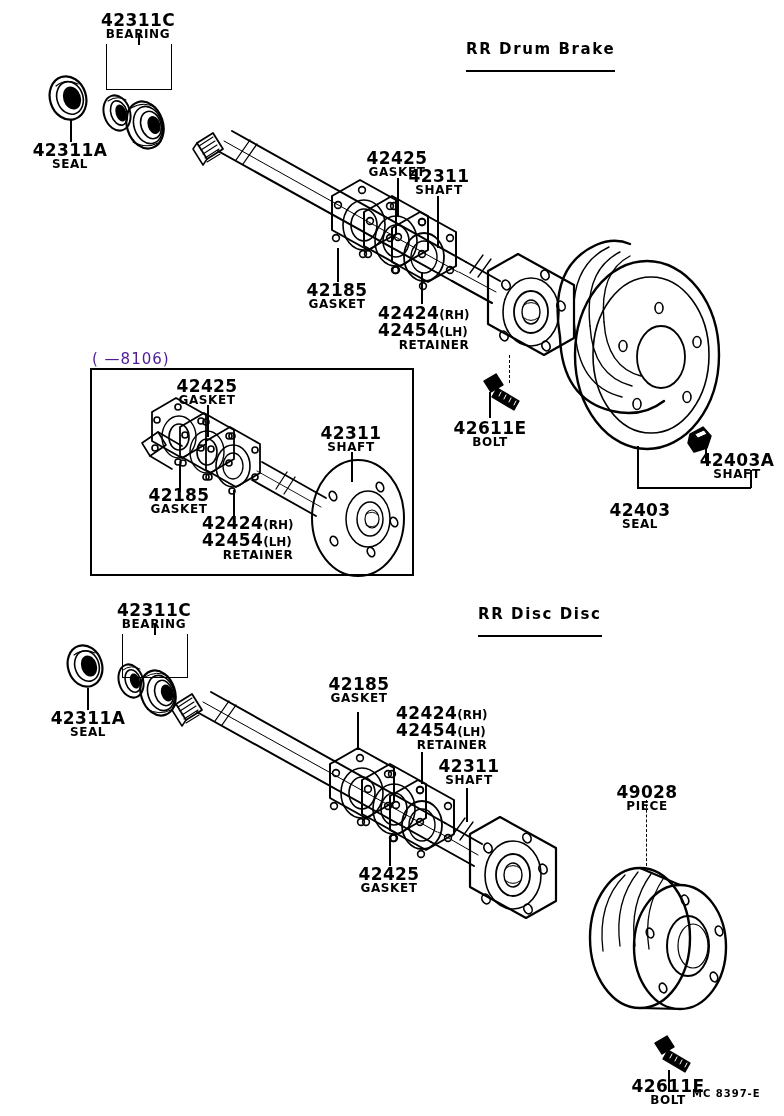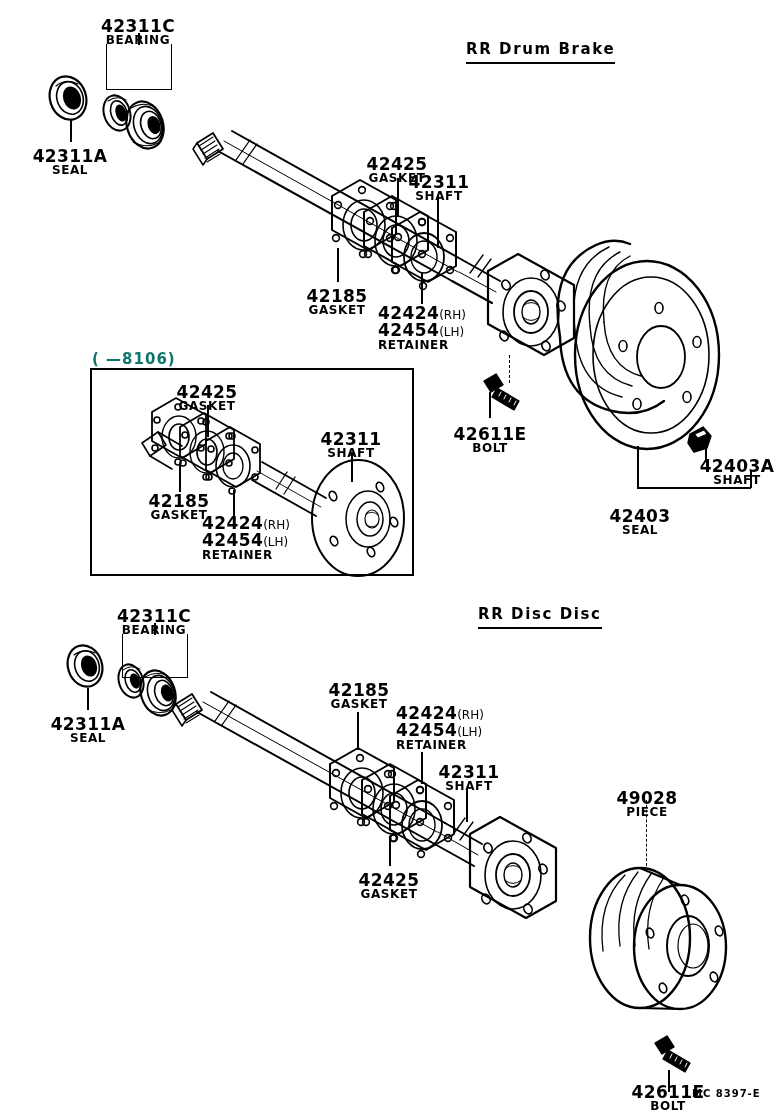--- a/index.html
+++ b/index.html
@@ -29,52 +29,53 @@
     user-select: none;
   }
   .lbl .pn {
     display: block;
     font-size: 17px;
     font-weight: 700;
     letter-spacing: 0.4px;
   }
   .lbl .pn .sfx {
     font-size: 12px;
-    font-weight: 400;
+    font-weight: 700;
     letter-spacing: 0;
   }
   .lbl .dsc {
     display: block;
     font-size: 12px;
     font-weight: 700;
     letter-spacing: 0.6px;
     margin-top: -1px;
-  }
-  .lbl.ctr { text-align: center; margin-top: 6px; }
+    text-align: right;
+  }
+  .lbl.ctr { text-align: center; }
   .lbl.ctr .pn, .lbl.ctr .dsc { text-align: center; }
 
   
   .sec-title {
     position: absolute;
     font-size: 15px;
     font-weight: 700;
     letter-spacing: 1.6px;
     color: #000;
     border-bottom: 2px solid #000;
-    padding-bottom: 4px;
+    padding-bottom: 12px;
     white-space: nowrap;
   }
 
   
   .inset-note {
     position: absolute;
     font-size: 15px;
-    font-weight: 700;
+    font-weight: 400;
     letter-spacing: 1px;
-    color: #0f766e;
+    color: #4c1d95;
     white-space: nowrap;
   }
   .inset-box {
     position: absolute;
     border: 2px solid #000;
     box-sizing: border-box;
     background: transparent;
   }
 
   

